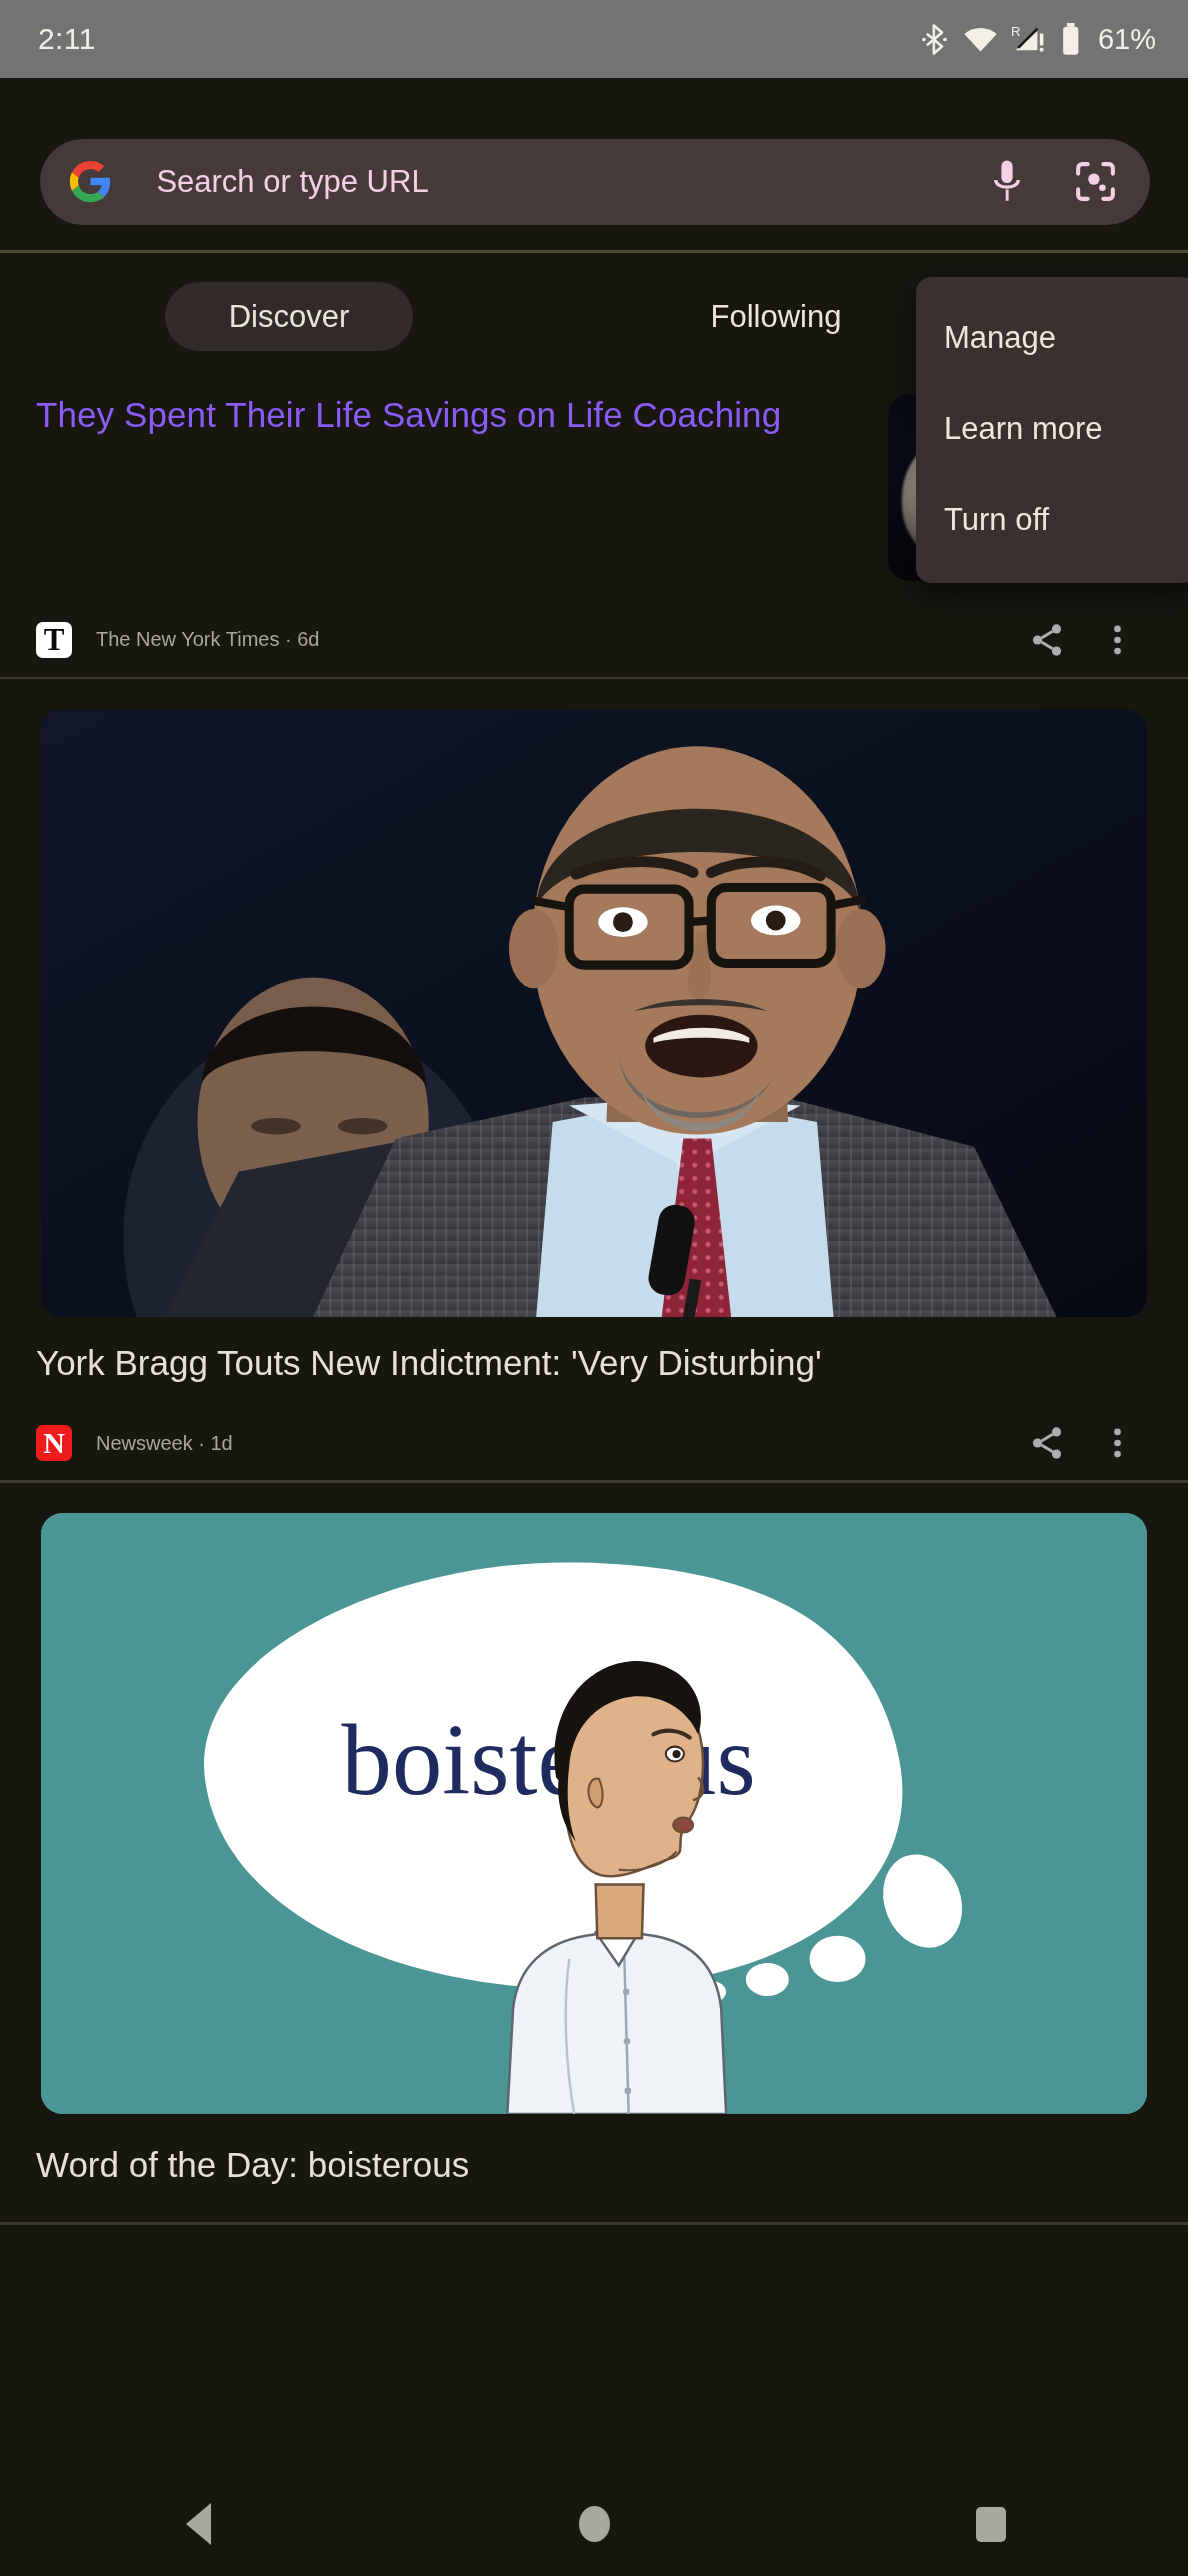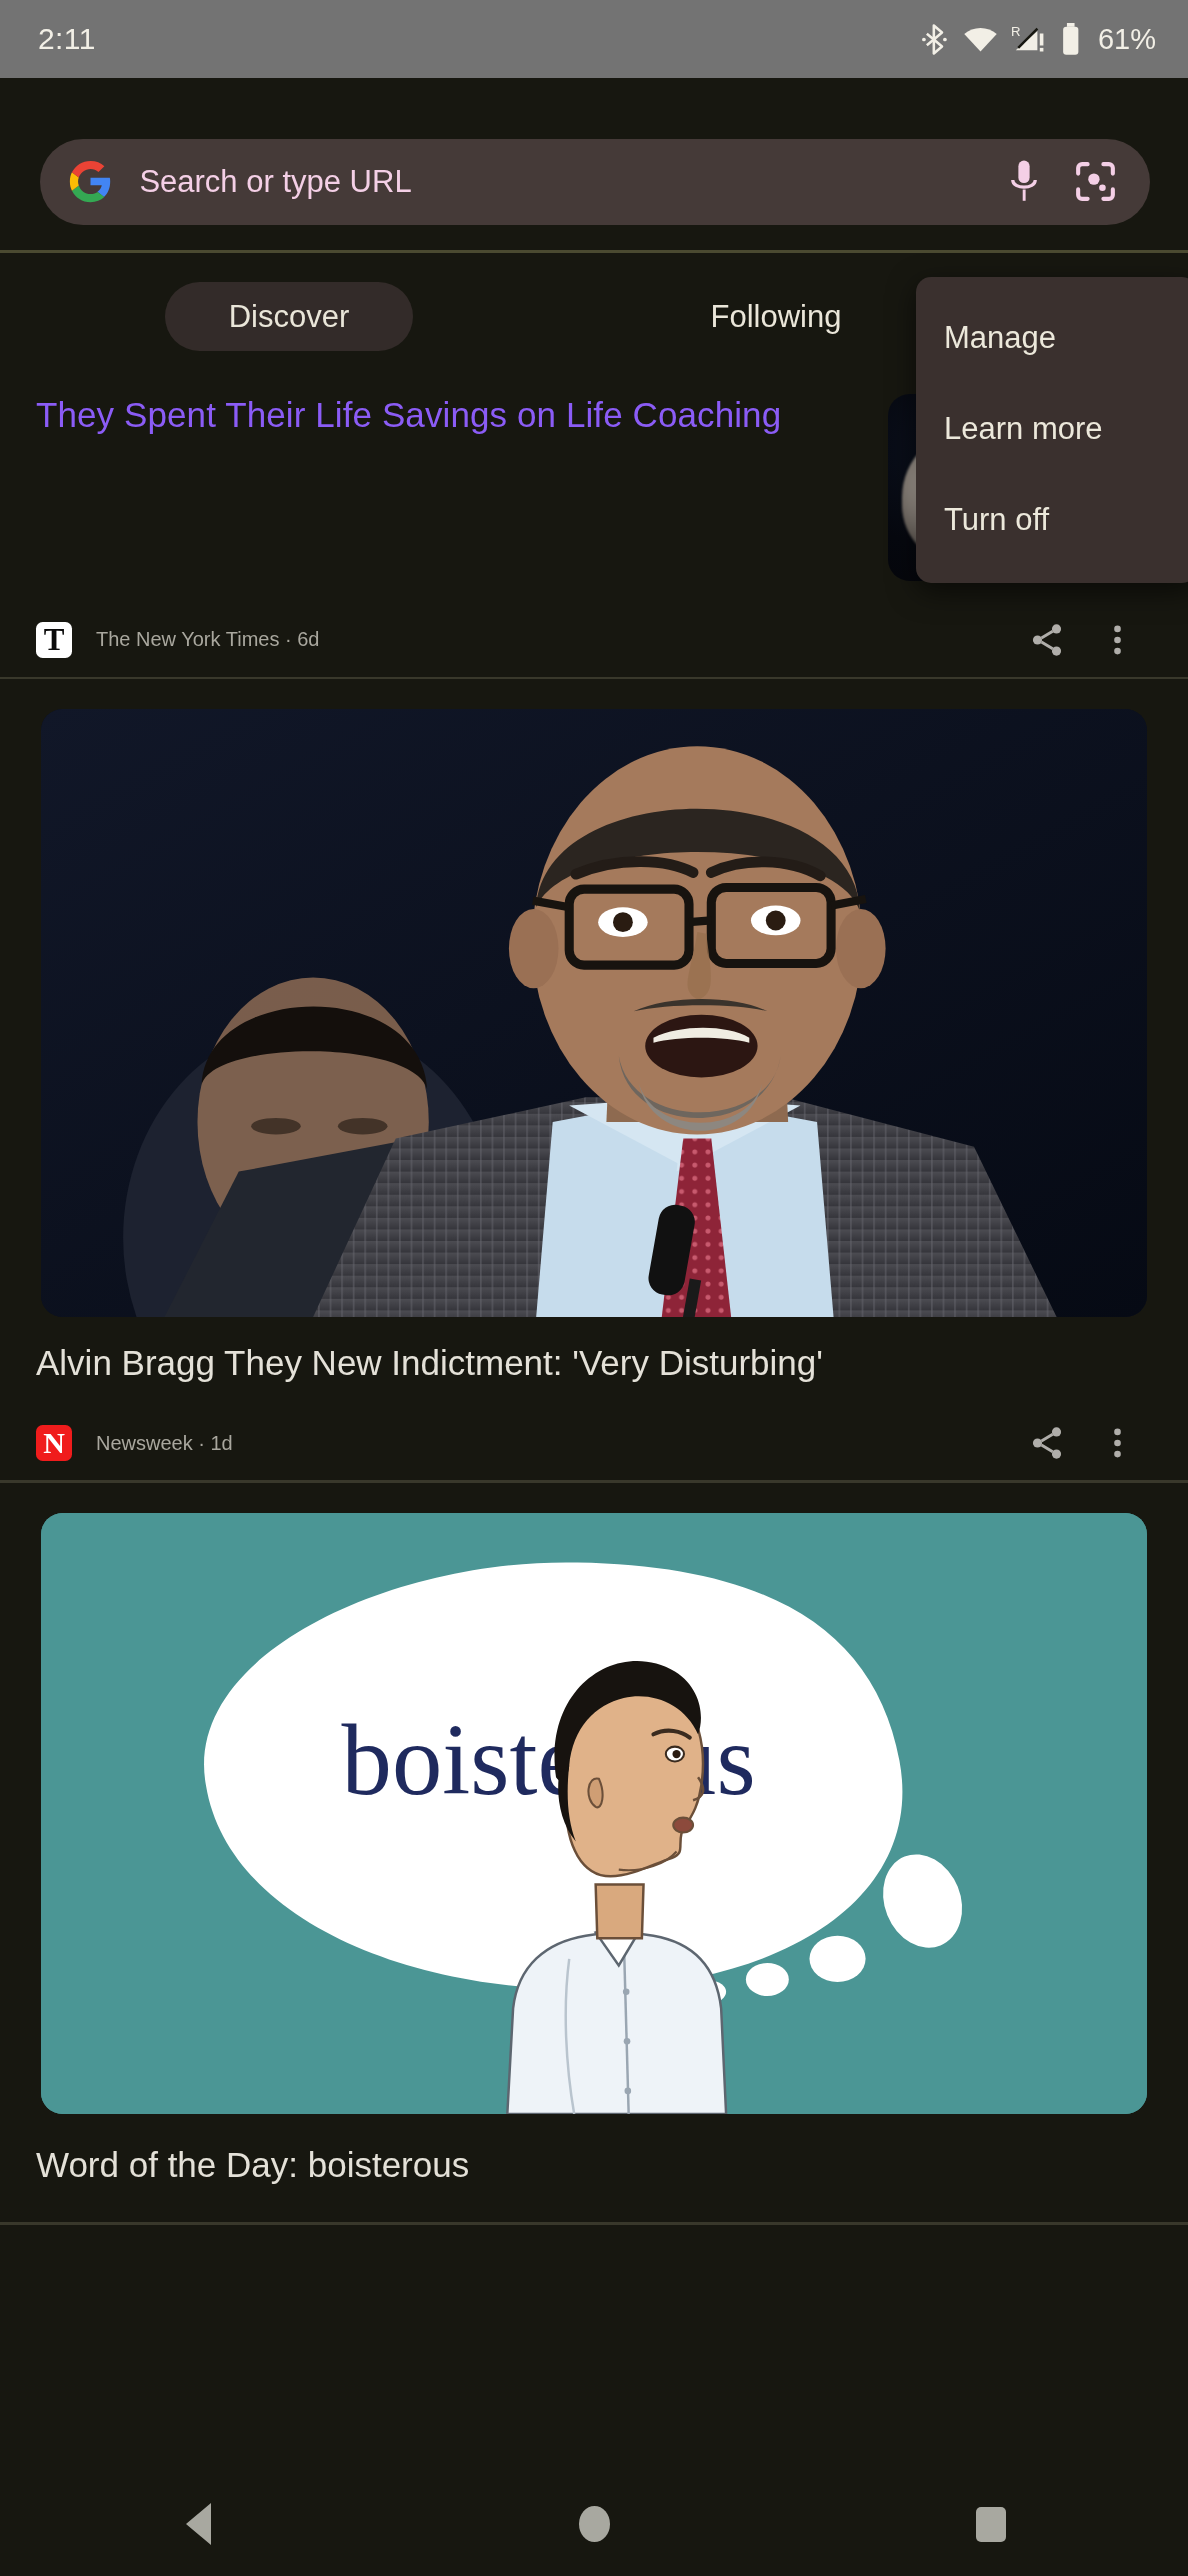--- a/index.html
+++ b/index.html
@@ -20,21 +20,21 @@
   .status-time{ color:#f2efe6; font-size:30px; letter-spacing:0.4px;}
   .status-right{ display:flex; align-items:center; gap:13.2px;}
   .status-right svg{ display:block; }
   .battery-pct{ color:#f2efe6; font-size:29px; margin-left:3.3px;}
 
   
   .omnibox-wrap{ position:absolute; top:132px; left:0; width:1189px; height:99px; }
   .omnibox{
     position:absolute; left:40px; top:6.6px; width:1110px; height:86px;
     background:#453a38; border-radius:43px;
-    display:flex; align-items:center; padding:0 30px 0 28px; gap:0;
+    display:flex; align-items:center; padding:0 30px 0 28px; gap:17px;
   }
   .g-logo{ width:45px; height:45px; flex:none; }
   .omni-text{ flex:1; color:#f4cfe6; font-size:31px; margin-left:26.4px; white-space:nowrap; }
   .omni-icon{ width:50px; height:50px; flex:none; margin-left:21.5px; display:flex; align-items:center; justify-content:center;}
   .omni-icon svg{display:block;}
 
   
   .hdr-divider{ position:absolute; top:250px; left:0; width:1189px; height:2.5px; background:#4b4a31; }
 
   
@@ -309,21 +309,21 @@
             <path d="M718 366 C760 346, 842 346, 880 366 C842 356, 760 356, 718 366 Z" fill="#3a332c"></path>
 
             <path d="M700 420 C710 520, 880 520, 896 420 C884 510, 716 512, 700 420 Z" fill="#6e665e"></path>
             <path d="M724 452 C740 530, 858 530, 874 452 C858 516, 742 518, 724 452 Z" fill="#8d8780"></path>
 
             <rect x="742" y="600" width="44" height="110" rx="20" fill="#111111" transform="rotate(10 764 655)"></rect>
             <rect x="778" y="690" width="14" height="90" fill="#1a1a1a" transform="rotate(10 785 735)"></rect>
           </g>
         </svg>
       </div>
-      <div class="c2-title">Alvin Bragg They New Indictment: 'Very Disturbing'</div>
+      <div class="c2-title">York Bragg Touts New Indictment: 'Very Disturbing'</div>
       <div class="meta">
         <span class="pub-logo pub-nws">
           <span>N</span>
         </span>
         <span class="meta-text">Newsweek · 1d</span>
         <span class="meta-spacer"></span>
         <span class="meta-icon">
           <svg width="38" height="38" viewBox="0 0 24 24">
               <circle cx="18" cy="5" r="2.9" fill="#b0aeaa"></circle>
               <circle cx="6" cy="12" r="2.9" fill="#b0aeaa"></circle>

